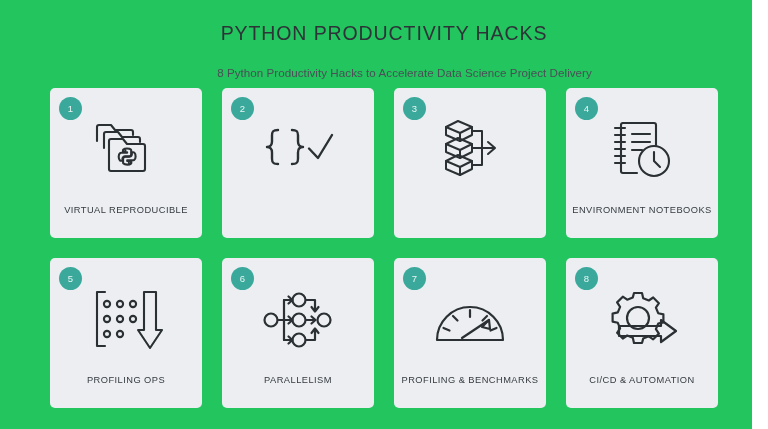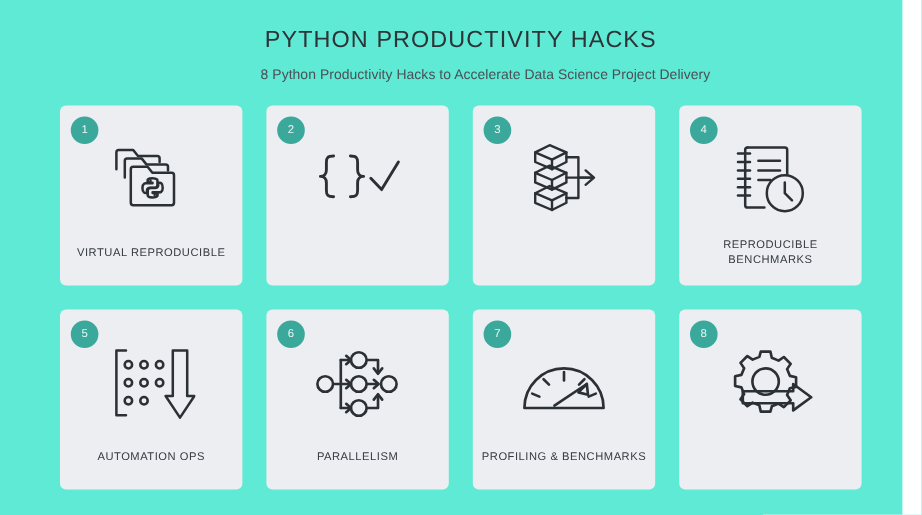--- a/index.html
+++ b/index.html
@@ -13,21 +13,21 @@
   body {
     background: #ffffff;
     font-family: "Liberation Sans", sans-serif;
     -webkit-font-smoothing: antialiased;
   }
 
   .slide {
     position: relative;
     width: 752px;
     height: 429px;
-    background: #5eead4;
+    background: #22c55e;
     padding: 0;
   }
 
   
   .header {
     position: absolute;
     left: 0;
     top: 22px;
     width: 768px;
     text-align: center;
@@ -36,21 +36,21 @@
   .title {
     font-size: 19.5px;
     letter-spacing: 0.9px;
     font-weight: 400;
     color: #2e3338;
     line-height: 1.15;
     font-family: "Liberation Sans", sans-serif;
   }
 
   .subtitle {
-    margin-top: 12px;
+    margin-top: 22px;
     font-size: 11.6px;
     font-weight: 400;
     color: #4a5056;
     letter-spacing: 0.05px;
     padding-left: 41px;
   }
 
   
   .grid {
     position: absolute;
@@ -201,21 +201,21 @@
             <path d="M9 46 H19"></path>
 
           <path d="M26 17 H44"></path>
           <path d="M26 25 H44"></path>
           <path d="M26 33 H36"></path>
 
           <circle cx="48" cy="44" r="15"></circle>
           <path d="M48 35 V44 L54 50"></path>
         </svg>
       </div>
-      <div class="card-label">REPRODUCIBLE BENCHMARKS</div>
+      <div class="card-label">ENVIRONMENT NOTEBOOKS</div>
     </div>
 
     <div class="card">
       <div class="badge">5</div>
       <div class="icon-wrap">
         <svg width="74" height="68" viewBox="0 0 74 68" fill="none" stroke="#2b3034" stroke-width="2.1" stroke-linecap="round" stroke-linejoin="round">
 
           <path d="M16 6 H8 V60 H16"></path>
 
           <circle cx="18" cy="18" r="3.1"></circle>
@@ -223,21 +223,21 @@
           <circle cx="44" cy="18" r="3.1"></circle>
           <circle cx="18" cy="33" r="3.1"></circle>
           <circle cx="31" cy="33" r="3.1"></circle>
           <circle cx="44" cy="33" r="3.1"></circle>
           <circle cx="18" cy="48" r="3.1"></circle>
           <circle cx="31" cy="48" r="3.1"></circle>
 
           <path d="M55 6 H67 V44 H73 L61 62 L49 44 H55 z"></path>
         </svg>
       </div>
-      <div class="card-label">AUTOMATION OPS</div>
+      <div class="card-label">PROFILING OPS</div>
     </div>
 
     <div class="card">
       <div class="badge">6</div>
       <div class="icon-wrap">
         <svg width="72" height="62" viewBox="0 0 72 62" fill="none" stroke="#2b3034" stroke-width="2.2" stroke-linecap="round" stroke-linejoin="round">
 
           <circle cx="9" cy="31" r="6.5"></circle>
 
           <path d="M16 31 H22"></path>
@@ -292,16 +292,17 @@
       <div class="icon-wrap">
         <svg width="78" height="60" viewBox="0 0 78 60" fill="none" stroke="#2b3034" stroke-width="2.2" stroke-linecap="round" stroke-linejoin="round">
 
           <path d="M31 3 h8 l1.2 5.2 l5.6 2.3 l4.4 -3 l5.7 5.7 l-3 4.4 l2.3 5.6 l5.2 1.2 v8 l-5.2 1.2 l-2.3 5.6 l3 4.4 l-5.7 5.7 l-4.4 -3 l-5.6 2.3 L39 53 h-8 l-1.2 -5.2 l-5.6 -2.3 l-4.4 3 l-5.7 -5.7 l3 -4.4 l-2.3 -5.6 L9.6 31.6 v-8 l5.2 -1.2 l2.3 -5.6 l-3 -4.4 l5.7 -5.7 l4.4 3 l5.6 -2.3 z"></path>
 
           <circle cx="35" cy="28" r="11"></circle>
 
           <path d="M16 36 H58 V30 L73 41 L58 52 V46 H16 z"></path>
         </svg>
       </div>
+      <div class="card-label">CI/CD &amp; AUTOMATION</div>
     </div>
 
   </div>
 </div>
 
 </body></html>

